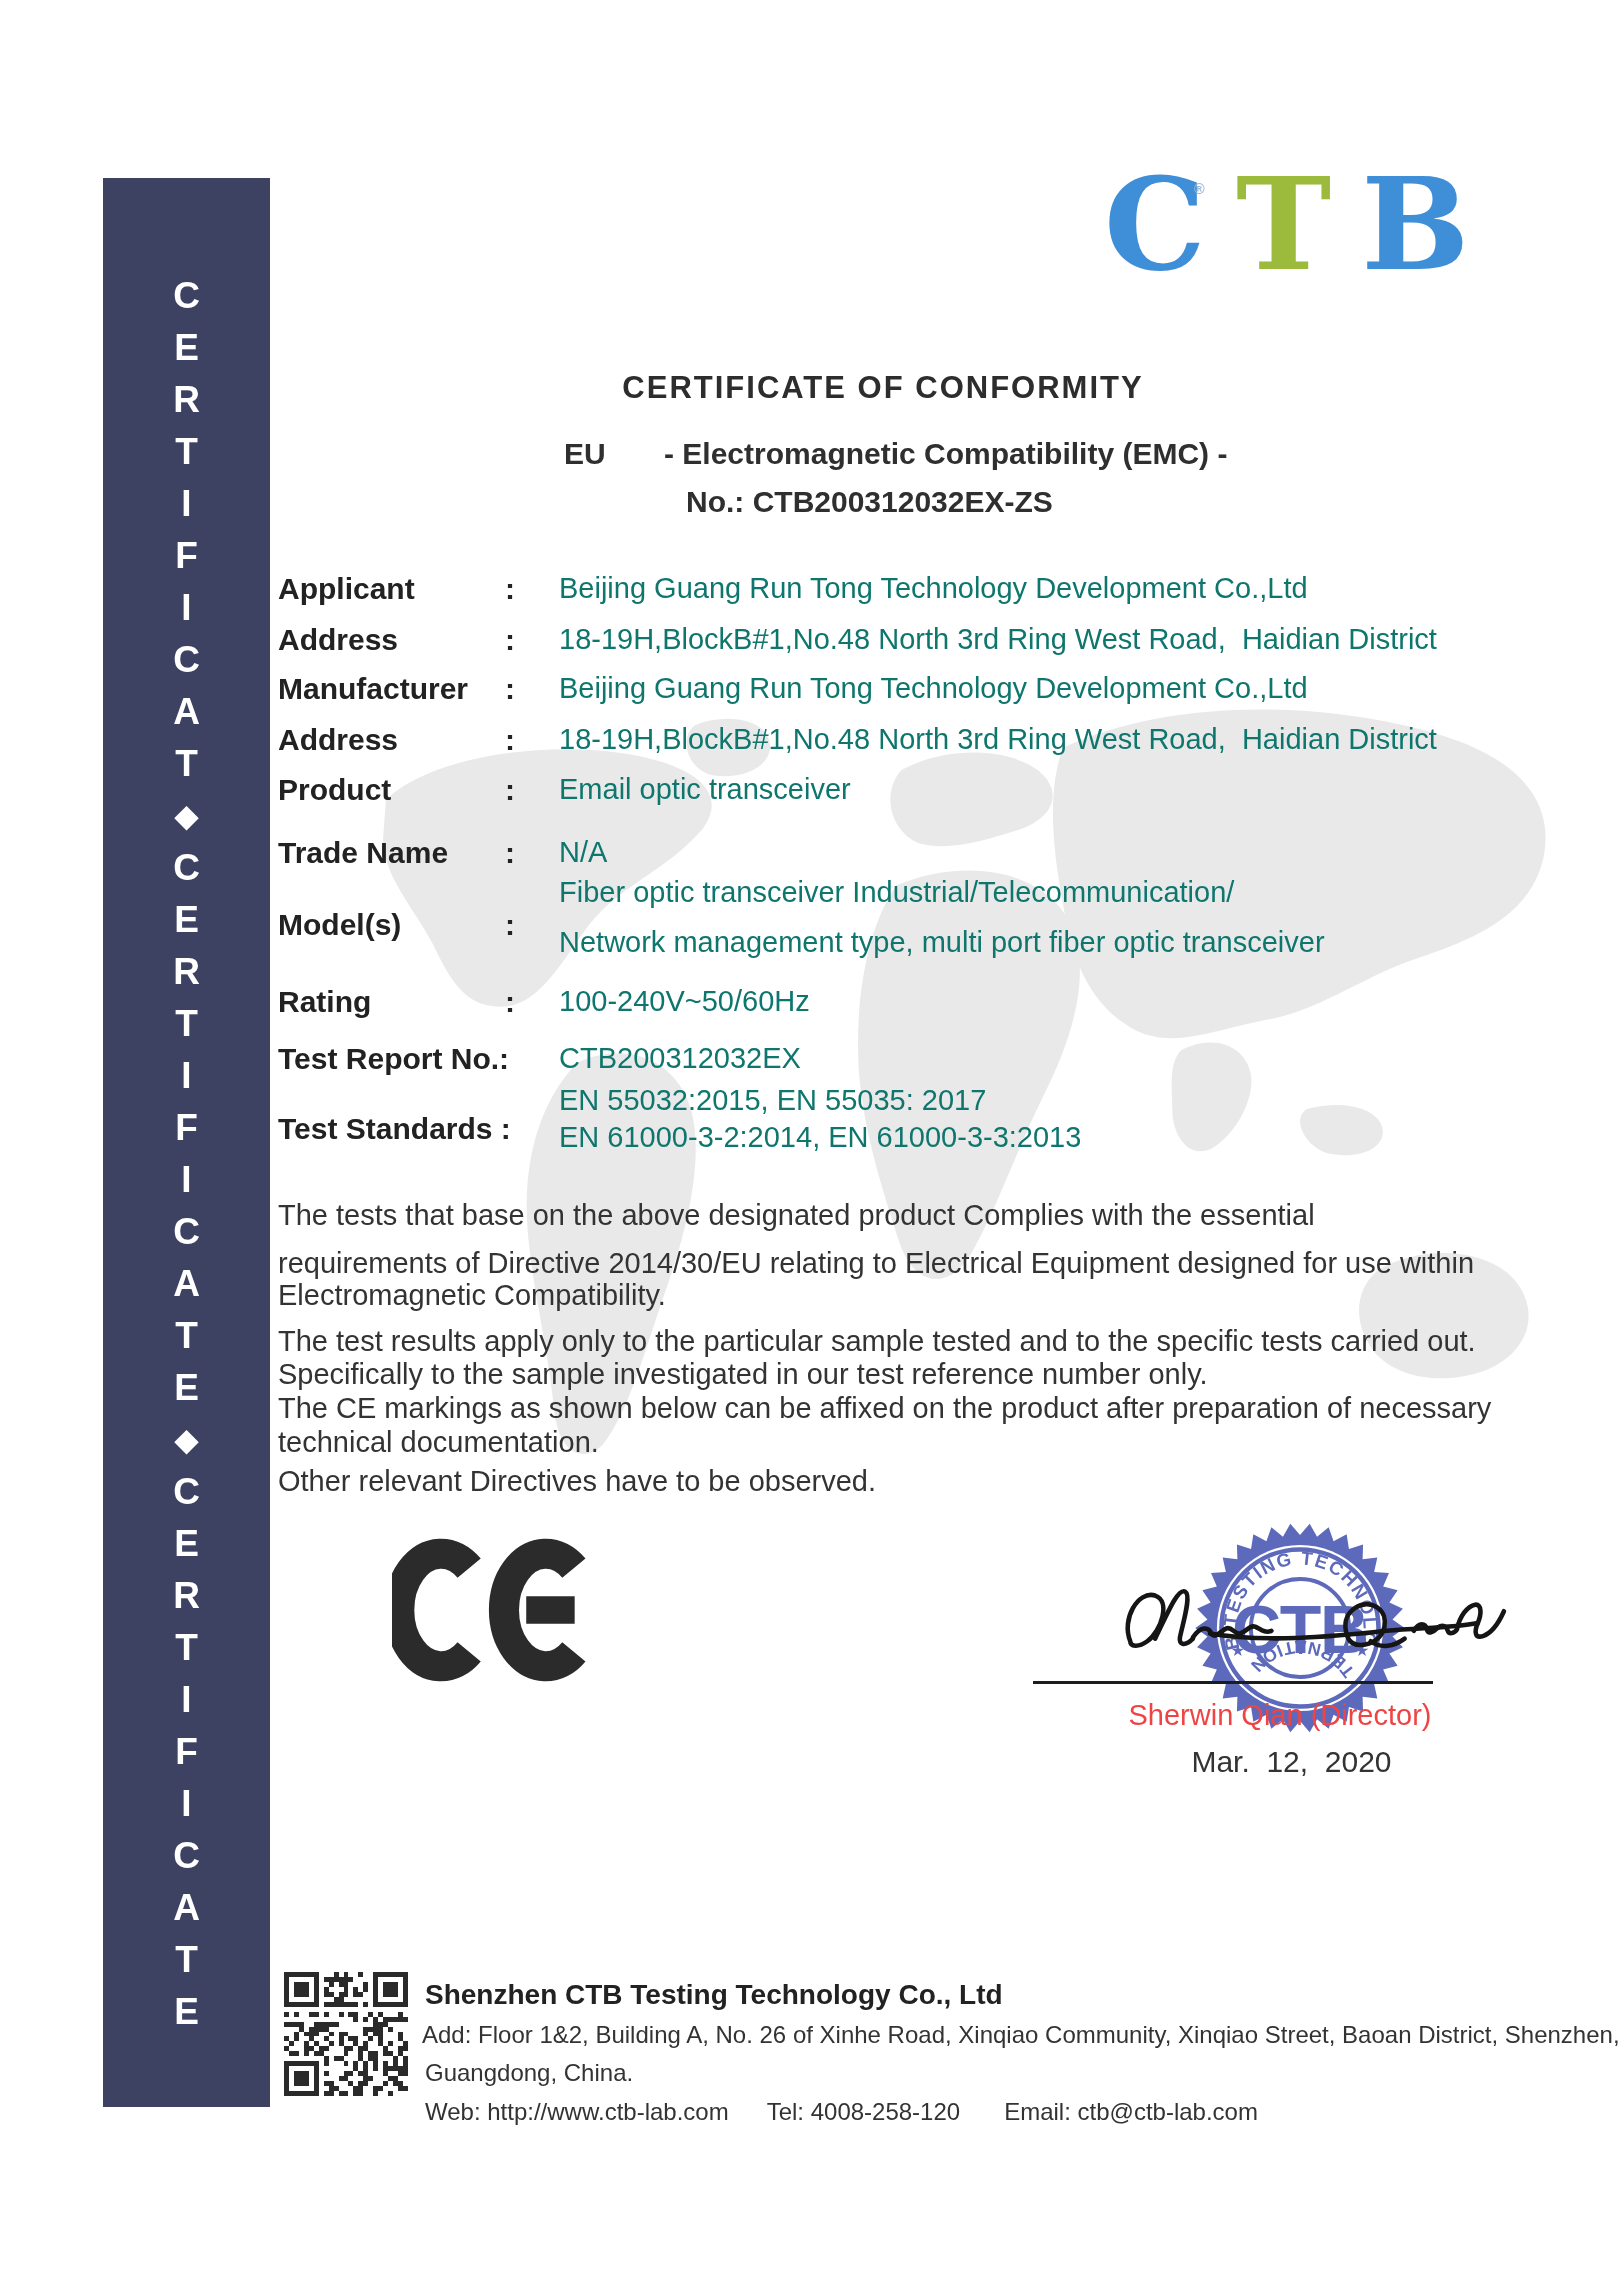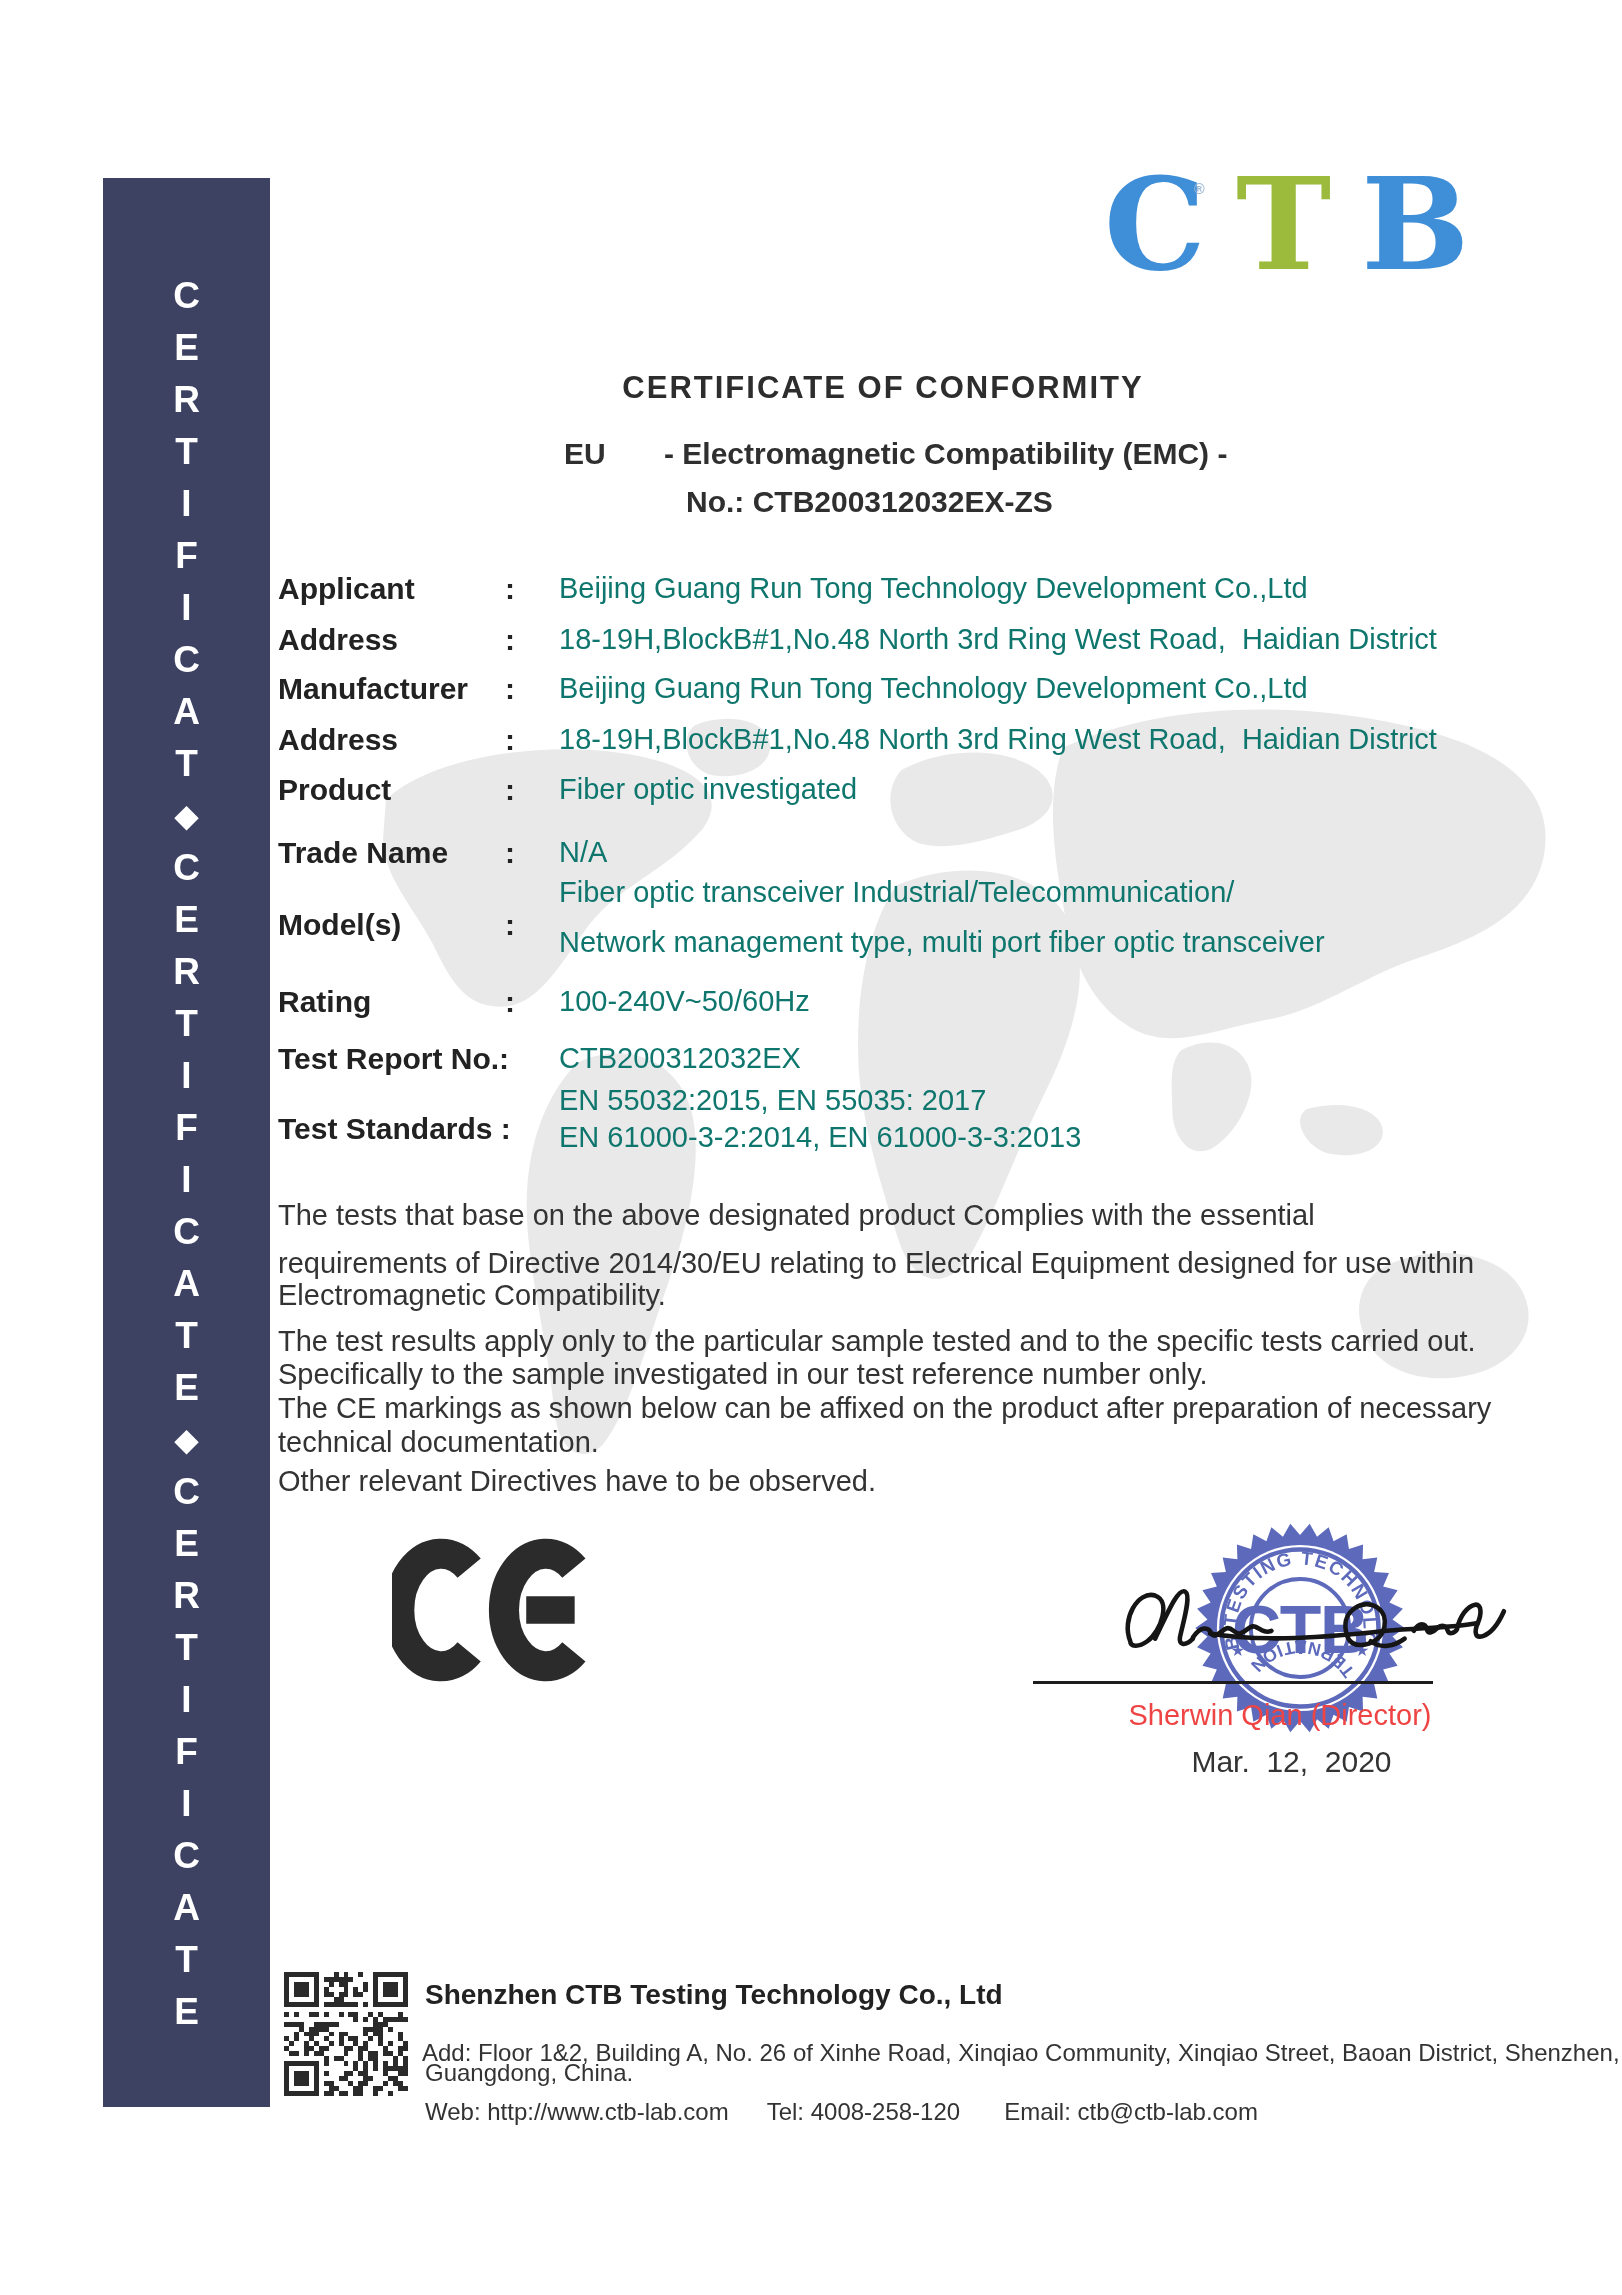--- a/index.html
+++ b/index.html
@@ -27,21 +27,21 @@
   .fcolon{font-size:30px;font-weight:bold;color:#222;}
   .fvalue{font-size:29px;color:#0f766e;}
 
   .para{font-size:29px;color:#333;}
 
   .sig-line{left:1033px;top:1681px;width:400px;height:3.3px;background:#1c1c1c;}
   .director{left:1120px;top:1699px;width:320px;text-align:center;font-size:29px;color:#ef4444;}
   .datetxt{left:1128px;top:1745px;width:327px;text-align:center;font-size:30px;color:#333;}
 
   .f-company{left:425px;top:1979px;font-size:28px;font-weight:bold;color:#222;}
-  .f-addr1{left:422px;top:2021px;font-size:24px;color:#333;margin-top:18px;}
+  .f-addr1{left:422px;top:2021px;font-size:24px;color:#333;}
   .f-addr2{left:425px;top:2059px;font-size:24px;color:#333;}
   .f-contact{left:425px;top:2098px;font-size:24px;color:#333;}
   .f-contact .gap1{margin-right:38px;} .f-contact .gap2{margin-right:44px;}
 
   .stamp-text{font-family:"Liberation Sans",sans-serif;}
 </style>
 </head>
 <body>
 
 <svg class="abs" style="left:307px;top:674px;width:1315px;height:844px;opacity:0.72;" viewBox="0 0 1000 640">
@@ -117,21 +117,21 @@
 <div class="abs flabel nw" style="left:278px;top:672px;">Manufacturer</div>
 <div class="abs fcolon" style="left:505px;top:672px;">:</div>
 <div class="abs fvalue nw" style="left:559px;top:672px;">Beijing Guang Run Tong Technology Development Co.,Ltd</div>
 
 <div class="abs flabel nw" style="left:278px;top:723px;">Address</div>
 <div class="abs fcolon" style="left:505px;top:723px;">:</div>
 <div class="abs fvalue nw" style="left:559px;top:723px;">18-19H,BlockB#1,No.48 North 3rd Ring West Road,&nbsp; Haidian District</div>
 
 <div class="abs flabel nw" style="left:278px;top:773px;">Product</div>
 <div class="abs fcolon" style="left:505px;top:773px;">:</div>
-<div class="abs fvalue nw" style="left:559px;top:773px;">Fiber optic investigated</div>
+<div class="abs fvalue nw" style="left:559px;top:773px;">Email optic transceiver</div>
 
 <div class="abs flabel nw" style="left:278px;top:836px;">Trade Name</div>
 <div class="abs fcolon" style="left:505px;top:836px;">:</div>
 <div class="abs fvalue nw" style="left:559px;top:836px;">N/A</div>
 
 <div class="abs flabel nw" style="left:278px;top:908px;">Model(s)</div>
 <div class="abs fcolon" style="left:505px;top:908px;">:</div>
 <div class="abs fvalue nw" style="left:559px;top:876px;">Fiber optic transceiver Industrial/Telecommunication/</div>
 <div class="abs fvalue nw" style="left:559px;top:926px;">Network management type, multi port fiber optic transceiver</div>
 

